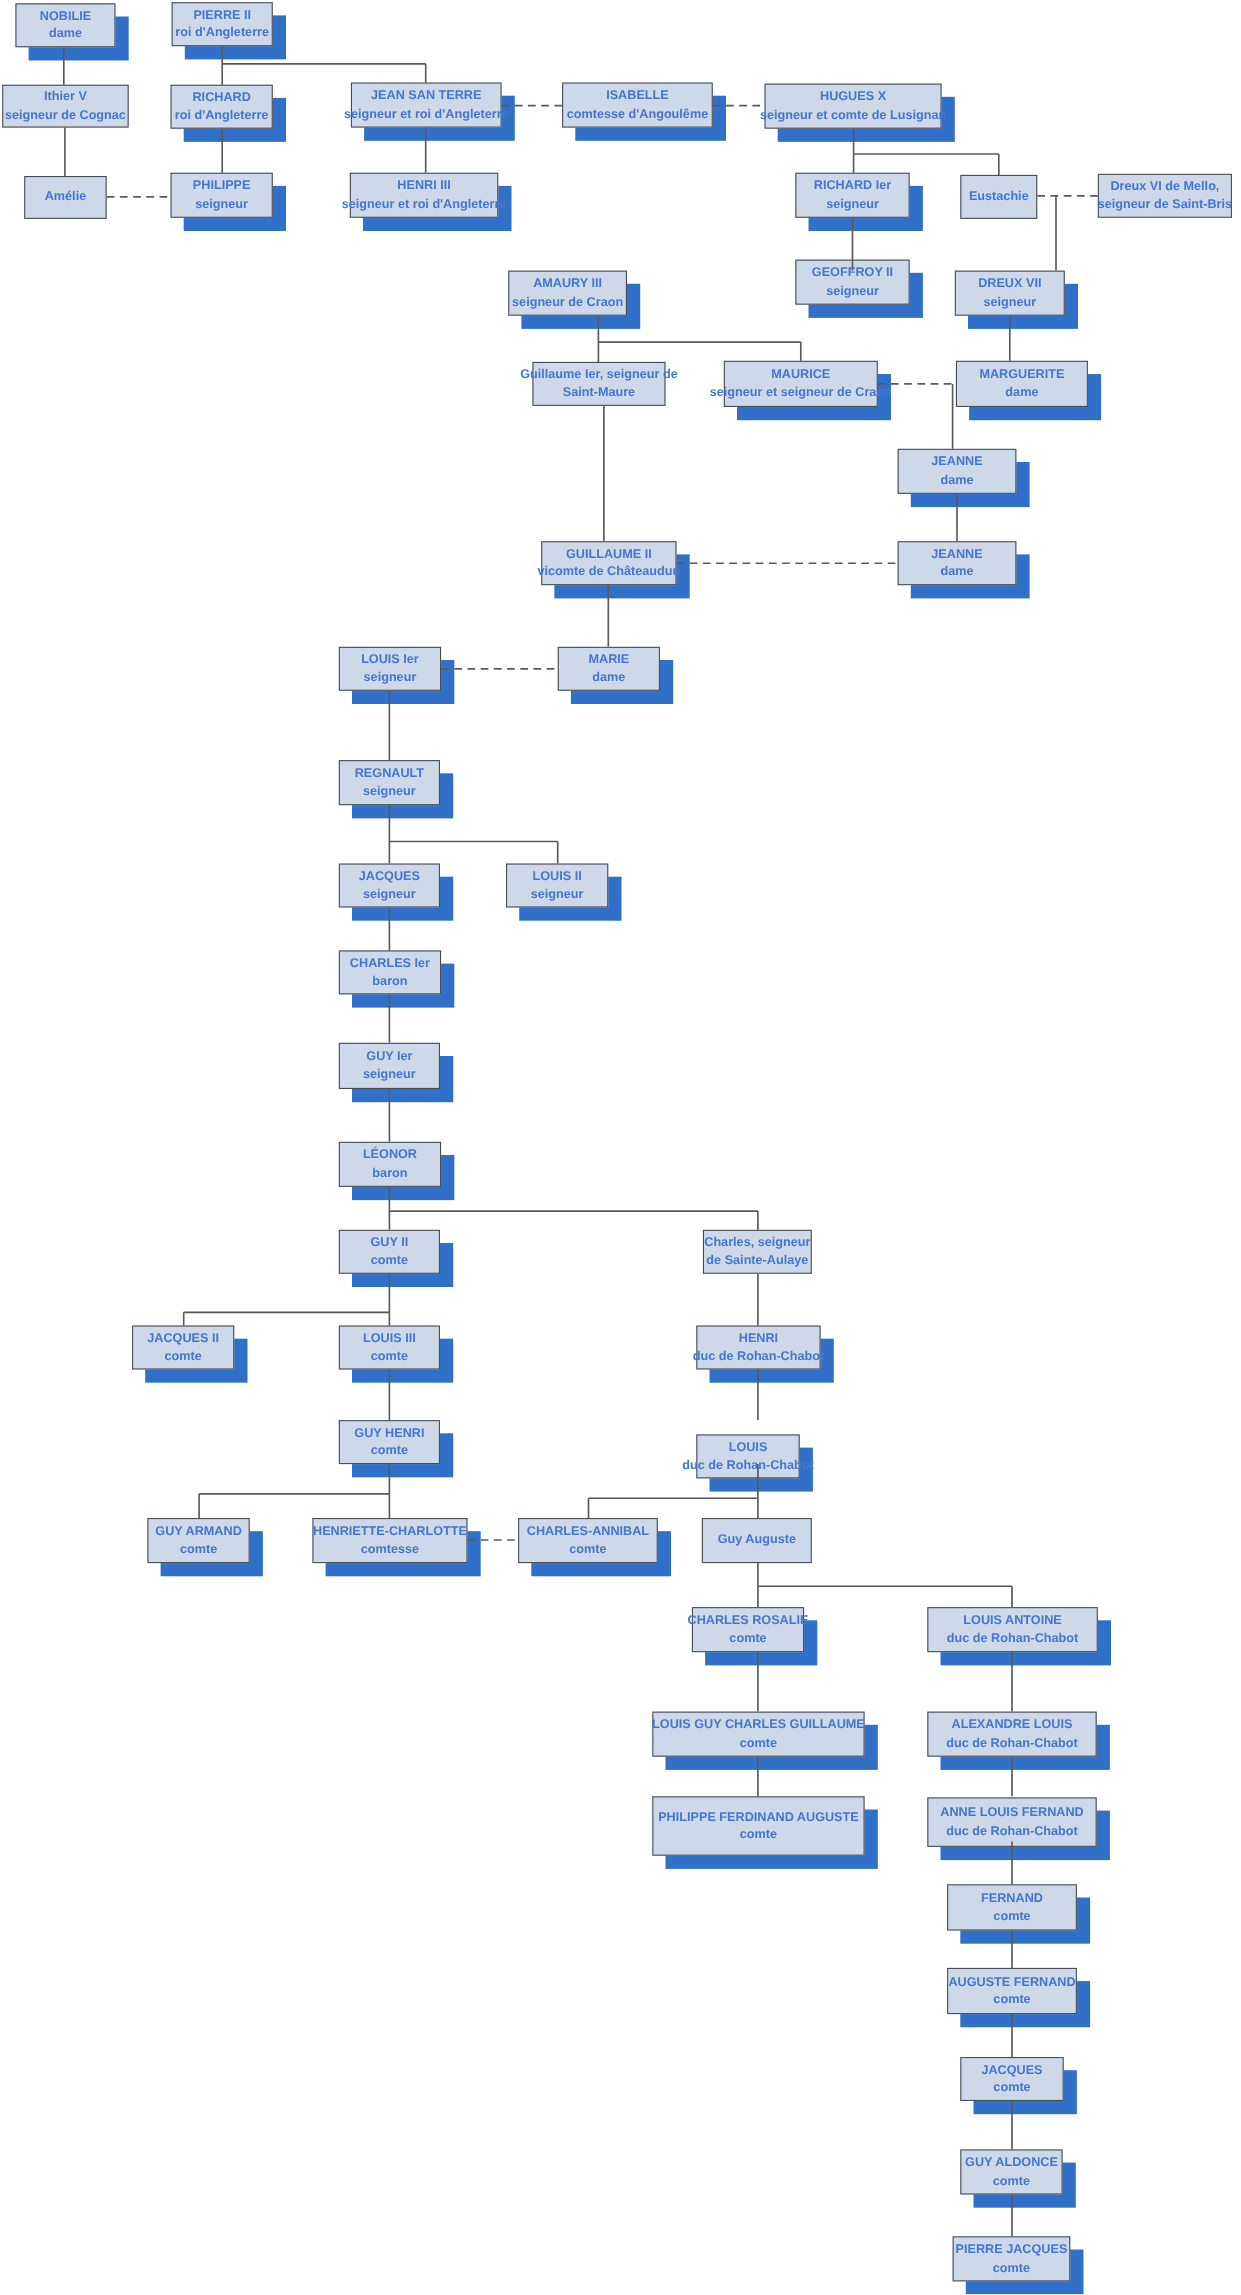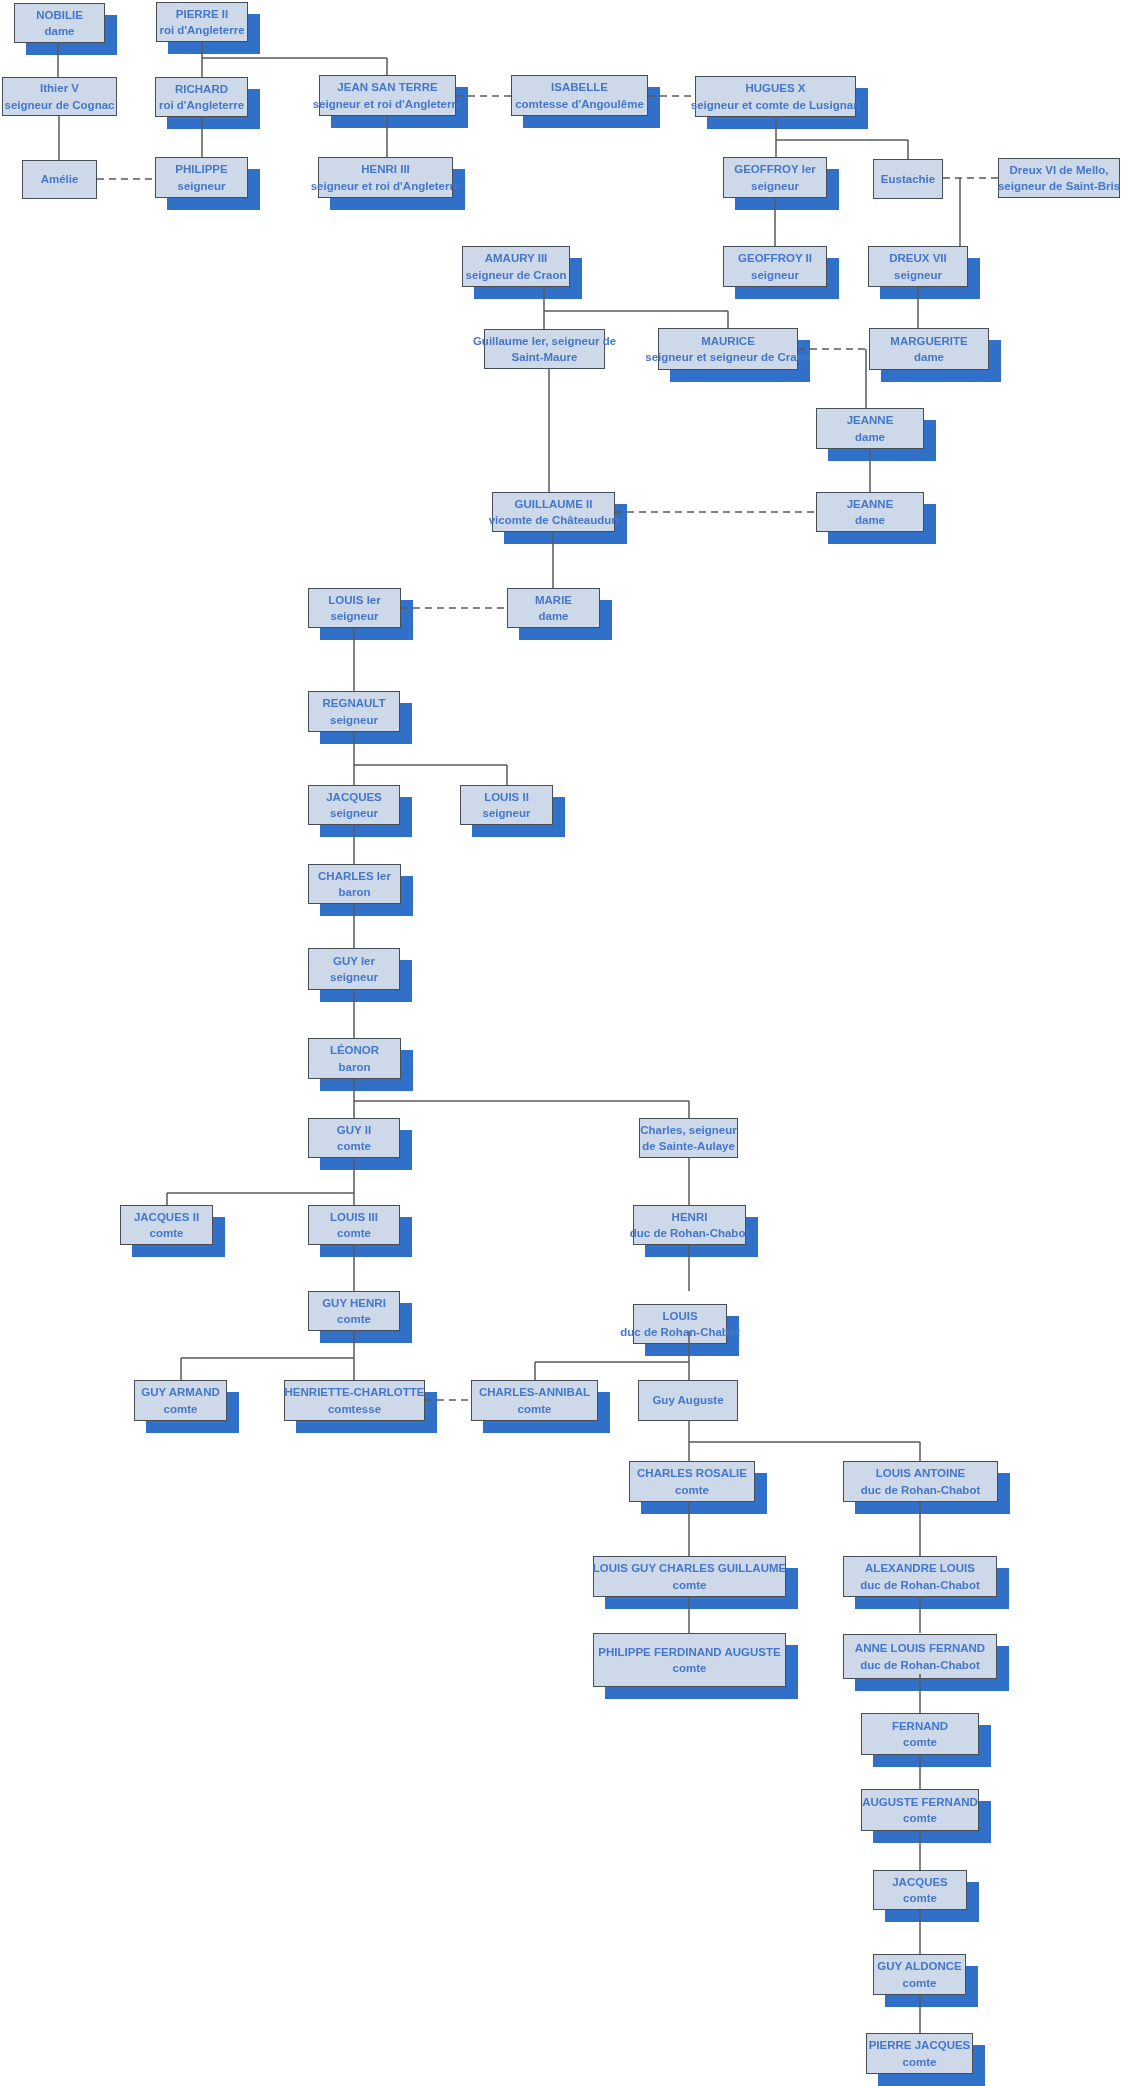--- a/index.html
+++ b/index.html
@@ -80,36 +80,36 @@
     </div>
   <div class="node sh" style="left:155px;top:157px;width:93px;height:41px">
       <span>PHILIPPE</span>
       <span>seigneur</span>
     </div>
   <div class="node sh" style="left:318px;top:157px;width:135px;height:41px">
       <span>HENRI III</span>
       <span>seigneur et roi d'Angleterre</span>
     </div>
   <div class="node sh" style="left:723px;top:157px;width:104px;height:41px">
-      <span>GEOFFROY Ier</span>
+      <span>RICHARD Ier</span>
       <span>seigneur</span>
     </div>
   <div class="node" style="left:873px;top:159px;width:70px;height:40px">
       <span>Eustachie</span>
       <span></span>
     </div>
   <div class="node" style="left:998px;top:158px;width:122px;height:40px">
       <span>Dreux VI de Mello,</span>
       <span>seigneur de Saint-Bris</span>
     </div>
   <div class="node sh" style="left:462px;top:246px;width:108px;height:41px">
       <span>AMAURY III</span>
       <span>seigneur de Craon</span>
     </div>
-  <div class="node sh" style="left:723px;top:246px;width:104px;height:41px">
+  <div class="node sh" style="left:723px;top:236px;width:104px;height:41px">
       <span>GEOFFROY II</span>
       <span>seigneur</span>
     </div>
   <div class="node sh" style="left:868px;top:246px;width:100px;height:41px">
       <span>DREUX VII</span>
       <span>seigneur</span>
     </div>
   <div class="node" style="left:484px;top:329px;width:121px;height:40px">
       <span>Guillaume Ier, seigneur de</span>
       <span>Saint-Maure</span>
@@ -203,21 +203,21 @@
       <span>comtesse</span>
     </div>
   <div class="node sh" style="left:471px;top:1380px;width:127px;height:41px">
       <span>CHARLES-ANNIBAL</span>
       <span>comte</span>
     </div>
   <div class="node" style="left:638px;top:1380px;width:100px;height:41px">
       <span>Guy Auguste</span>
       <span></span>
     </div>
-  <div class="node sh" style="left:629px;top:1461px;width:126px;height:41px">
+  <div class="node sh" style="left:629px;top:1461px;width:102px;height:41px">
       <span>CHARLES ROSALIE</span>
       <span>comte</span>
     </div>
   <div class="node sh" style="left:843px;top:1461px;width:155px;height:41px">
       <span>LOUIS ANTOINE</span>
       <span>duc de Rohan-Chabot</span>
     </div>
   <div class="node sh" style="left:593px;top:1556px;width:193px;height:41px">
       <span>LOUIS GUY CHARLES GUILLAUME</span>
       <span>comte</span>

